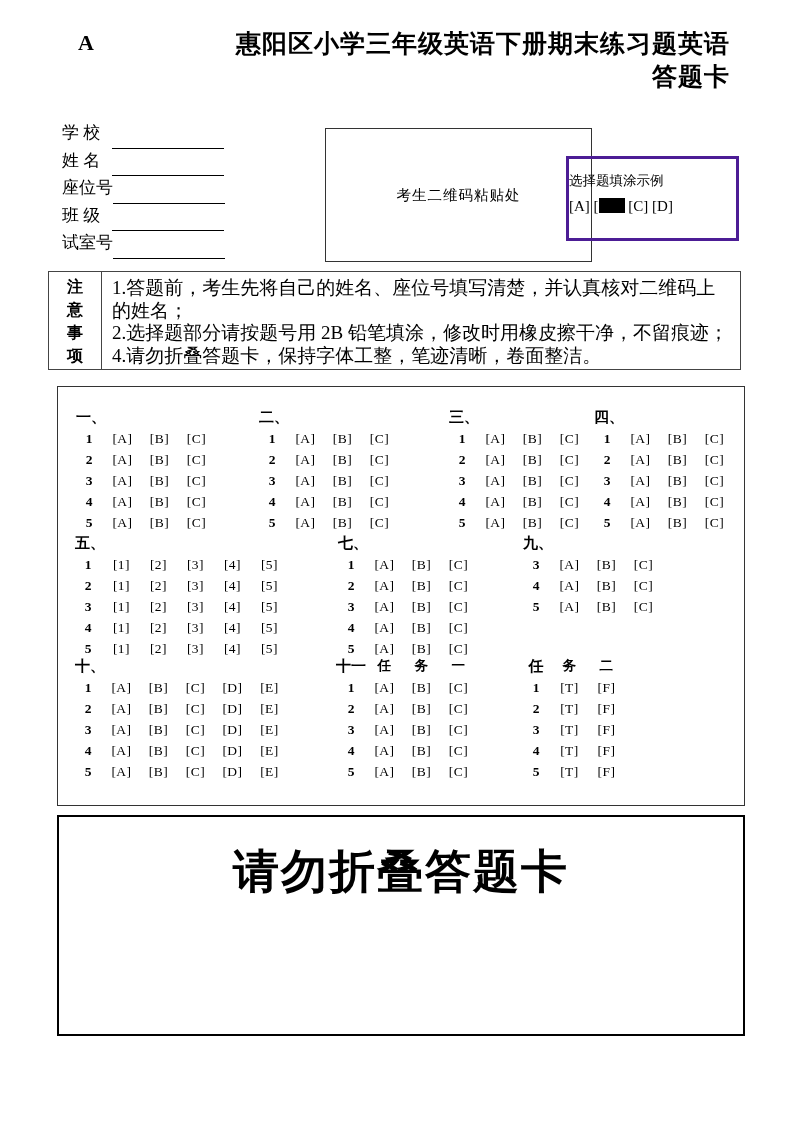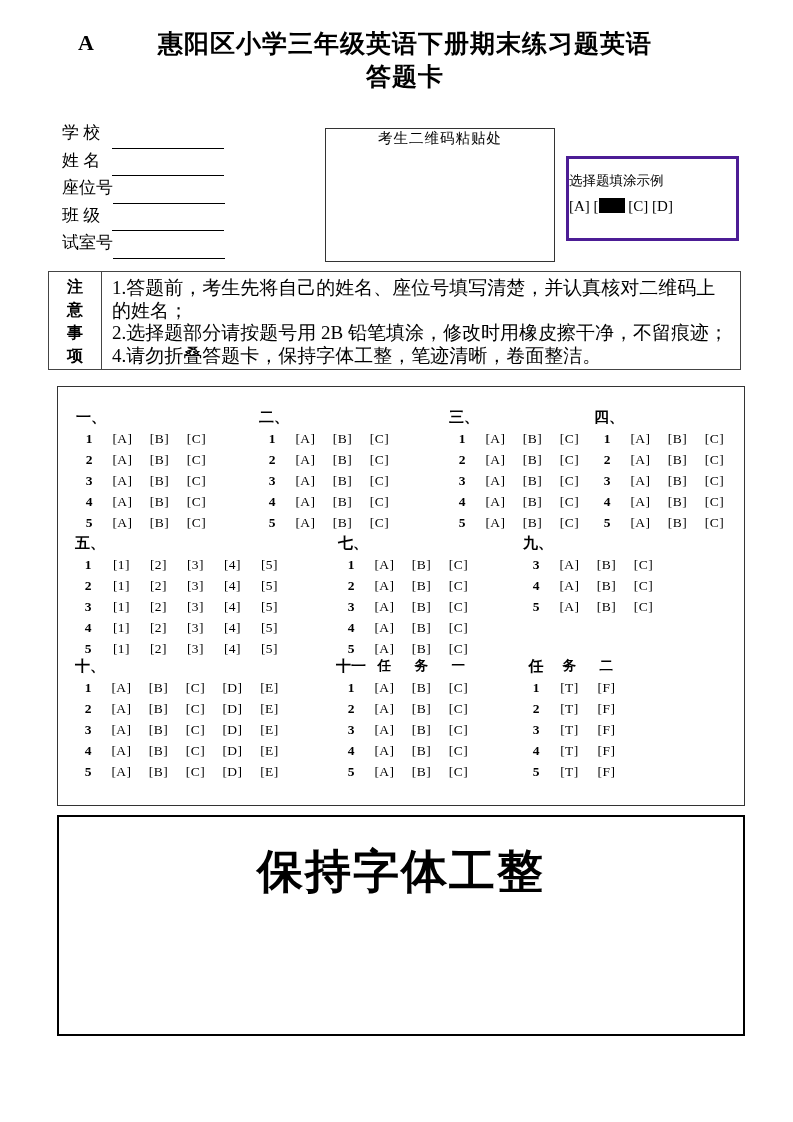--- a/index.html
+++ b/index.html
@@ -2,32 +2,32 @@
 <html><head>
 <meta charset="utf-8">
 <style>
   *{box-sizing:border-box;margin:0;padding:0}
   html,body{background:#fff}
   body{font-family:"Liberation Serif","DejaVu Serif",serif;color:#000}
   .page{position:relative;width:793px;height:1122px;background:#fff;overflow:hidden}
 
   .version{position:absolute;left:78px;top:30px;font-family:"Liberation Serif",serif;
            font-weight:bold;font-size:22px}
-  .title{position:absolute;left:80px;top:27px;width:650px;text-align:center;
+  .title{position:absolute;left:80px;top:27px;width:650px;text-align:right;
          font-family:"Liberation Sans","DejaVu Sans",sans-serif;font-weight:bold;
          font-size:25px;line-height:33px;letter-spacing:1px}
 
   .fields{position:absolute;left:62px;top:121px;font-size:17px}
   .field{height:27.5px;display:flex;}
   .field-label{display:inline-block;min-width:50px;white-space:pre}
   .field-line{display:inline-block;width:112px;border-bottom:1px solid #000;
               height:100%;margin-bottom:3px}
 
-  .qr-box{position:absolute;left:325px;top:128px;width:230px;height:134px;
-          border:1px solid #333;display:flex;align-items:flex-start;justify-content:center;
+  .qr-box{position:absolute;left:325px;top:128px;width:267px;height:134px;
+          border:1px solid #333;display:flex;align-items:center;justify-content:center;
           font-size:14.5px;letter-spacing:1px}
 
   .example-box{position:absolute;left:566px;top:156px;width:173px;height:85px;
                border:3px solid #4c1d95;text-align:left}
   .example-title{margin-top:13px;font-size:13.5px}
   .example-line{margin-top:8px;font-size:15px;white-space:pre}
   .fill-block{display:inline-block;width:26px;height:15px;background:#000;vertical-align:-2px}
 
   .notice-box{position:absolute;left:48px;top:271px;width:693px;height:99px;
               border:1px solid #444;display:flex}
@@ -465,16 +465,16 @@
         </div>
         <div class="sec-row">
           <span class="cell num-cell">5</span>
           <span class="cell opt-cell">[T]</span>
           <span class="cell opt-cell">[F]</span>
         </div>
       </div>
     </div>
 
   <div class="invalid-box">
-    <div class="invalid-text">保持字体工整</div>
+    <div class="invalid-text">请勿折叠答题卡</div>
   </div>
 
 </div>
 
 </body></html>

